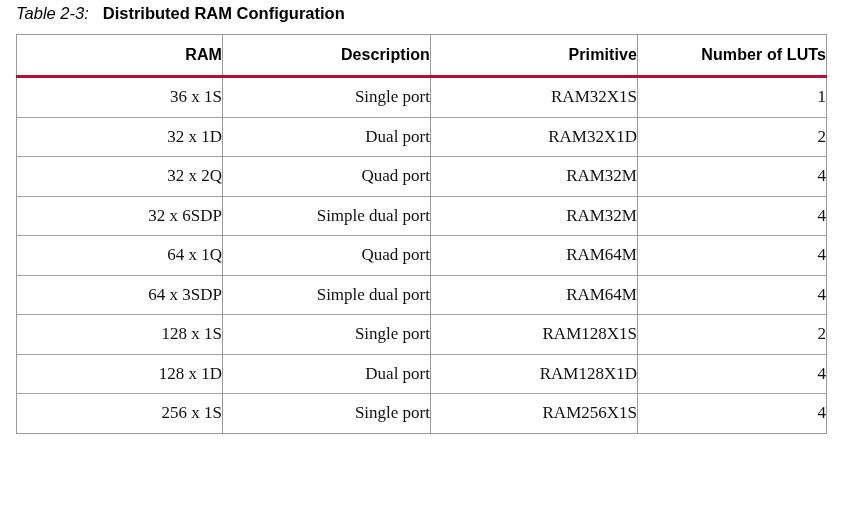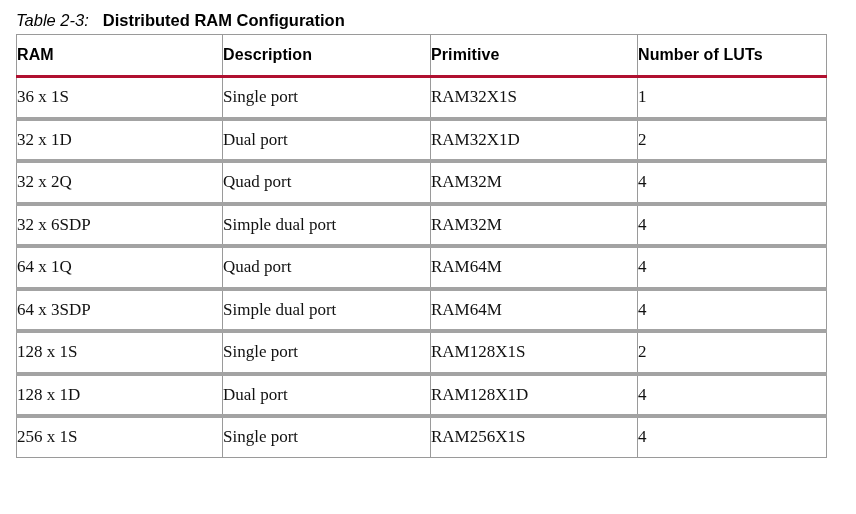--- a/index.html
+++ b/index.html
@@ -20,21 +20,21 @@
     width: 856px;
     height: 514px;
     background: #ffffff;
     box-sizing: border-box;
   }
 
   
   .caption {
     position: absolute;
     left: 16px;
-    top: 11px;
+    top: 4px;
     height: 24px;
     display: flex;
     align-items: baseline;
     white-space: nowrap;
   }
   .caption-label {
     font-family: "Liberation Sans", sans-serif;
     font-style: italic;
     font-weight: normal;
     font-size: 16.5px;
@@ -64,40 +64,40 @@
   }
   table.ramtable col.c0 { width: 206px; }
   table.ramtable col.c1 { width: 208px; }
   table.ramtable col.c2 { width: 207px; }
   table.ramtable col.c3 { width: 189px; }
 
   table.ramtable th,
   table.ramtable td {
     border-left: 1px solid #9a9a9a;
     border-right: 1px solid #9a9a9a;
-    text-align: left;
+    text-align: right;
     vertical-align: middle;
     padding: 0;
     background: #ffffff;
   }
 
   thead tr.header-row th {
     height: 40px;
     border-top: 1px solid #9a9a9a;
     border-bottom: 3px solid #b01030;
     font-family: "Liberation Sans", sans-serif;
     font-weight: bold;
     font-size: 16px;
     color: #000000;
     letter-spacing: 0.1px;
   }
 
   tbody tr td {
     height: 38.5px;
-    border-top: 4px solid #a3a3a3;
+    border-top: 1px solid #a3a3a3;
     font-family: "Liberation Serif", serif;
     font-size: 17px;
     color: #111111;
   }
   tbody tr:first-child td {
     border-top: none;
   }
   tbody tr:last-child td {
     border-bottom: 1px solid #9a9a9a;
   }

